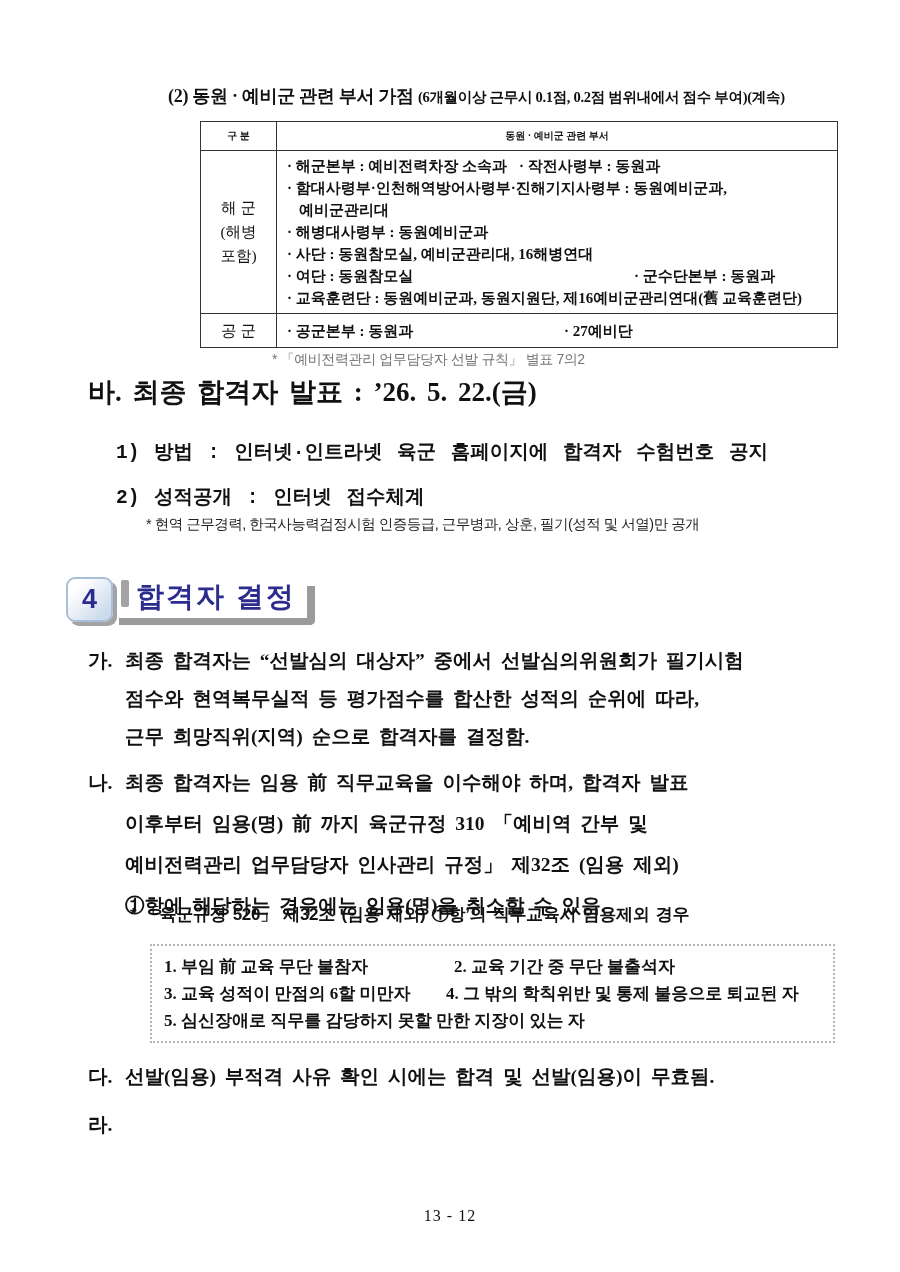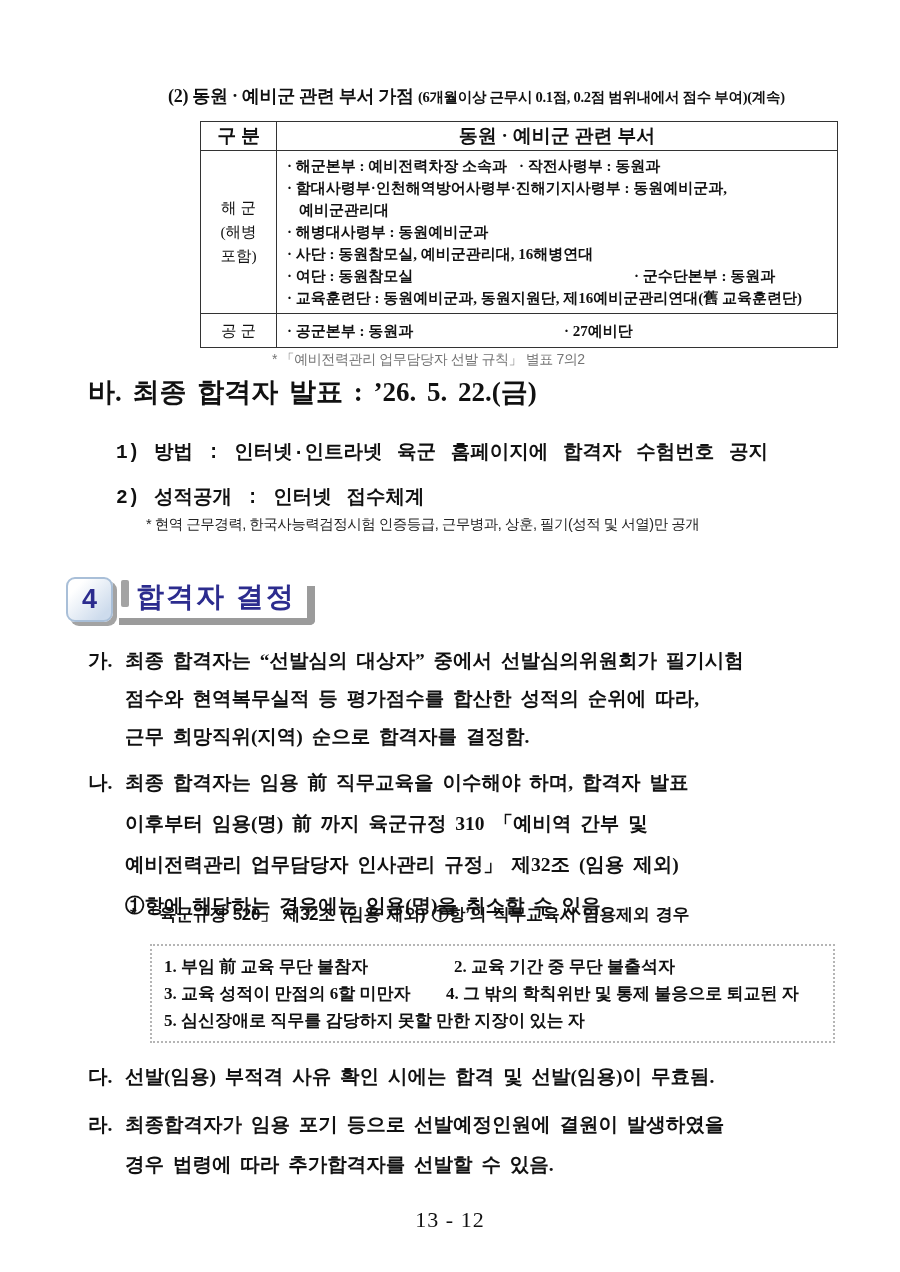--- a/index.html
+++ b/index.html
@@ -13,21 +13,21 @@
   }
   .abs { position:absolute; }
 
   
   .subsec-title { left:168px; top:84px; font-size:18px; font-weight:600; letter-spacing:-0.3px; white-space:nowrap; }
   .subsec-title .note { font-size:14.5px; font-weight:600; }
 
   
   .dept-table { left:200px; top:121px; width:638px; border-collapse:collapse; font-size:15px; color:#111; }
   .dept-table th, .dept-table td { border:1px solid #333; }
-  .dept-table th { font-weight:600; height:29px; text-align:center; font-size:19px; }
+  .dept-table th { font-weight:600; height:29px; text-align:center; font-size:10px; }
   .col-label { width:76px; text-align:center; vertical-align:middle; line-height:24px; white-space:pre-line; font-size:15.5px; }
   .cell-body { padding:4px 6px 4px 10px; vertical-align:middle; }
   .cell-line { line-height:22px; white-space:nowrap;font-weight:bold; }
   .cell-line .seg-a { display:inline-block; }
   .w1 { width:232px; }
   .w6 { width:347px; }
   .wa { width:277px; }
   .indent { padding-left:12px; }
   .af-row td.cell-body { height:34px; }
 
@@ -82,21 +82,21 @@
     border:2px dotted #b5b5b5;
     padding:7px 12px;
     font-size:17px; line-height:27px; font-weight:500;
   }
   .excl-row { white-space:nowrap;font-weight:bold; }
   .excl-row .seg-a { display:inline-block; }
   .bw1 { width:290px; }
   .bw3 { width:282px; }
 
   
-  .page-footer { left:0; top:1207px; width:900px; text-align:center; font-size:22px; color:#111; letter-spacing:1px; }
+  .page-footer { left:0; top:1207px; width:900px; text-align:center; font-size:16px; color:#111; letter-spacing:1px; }
 </style>
 </head>
 <body>
 
 <div class="abs subsec-title">
   <span>(2) 동원 · 예비군 관련 부서 가점</span>
   <span class="note">(6개월이상 근무시 0.1점, 0.2점 범위내에서 점수 부여)(계속)</span>
 </div>
 
 <table class="abs dept-table">
@@ -178,17 +178,15 @@
   </div>
 </div>
 
 <div class="abs para para-da">
   <span class="p-label">다.</span>
   <span class="p-text">선발(임용) 부적격 사유 확인 시에는 합격 및 선발(임용)이 무효됨.</span>
 </div>
 
 <div class="abs para para-ra">
   <span class="p-label">라.</span>
-  <span class="p-text">최종합격자가 임용 포기 등으로 선발예정인원에 결원이 발생하였을
-경우 법령에 따라 추가합격자를 선발할 수 있음.</span>
 </div>
 
 <div class="abs page-footer">13 - 12</div>
 
 </body></html>

